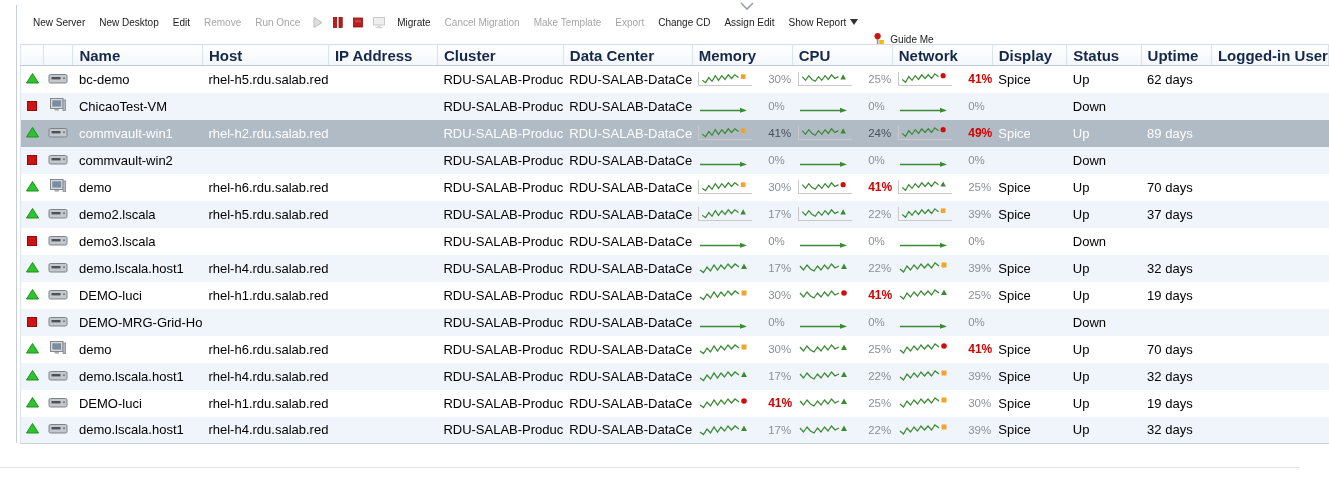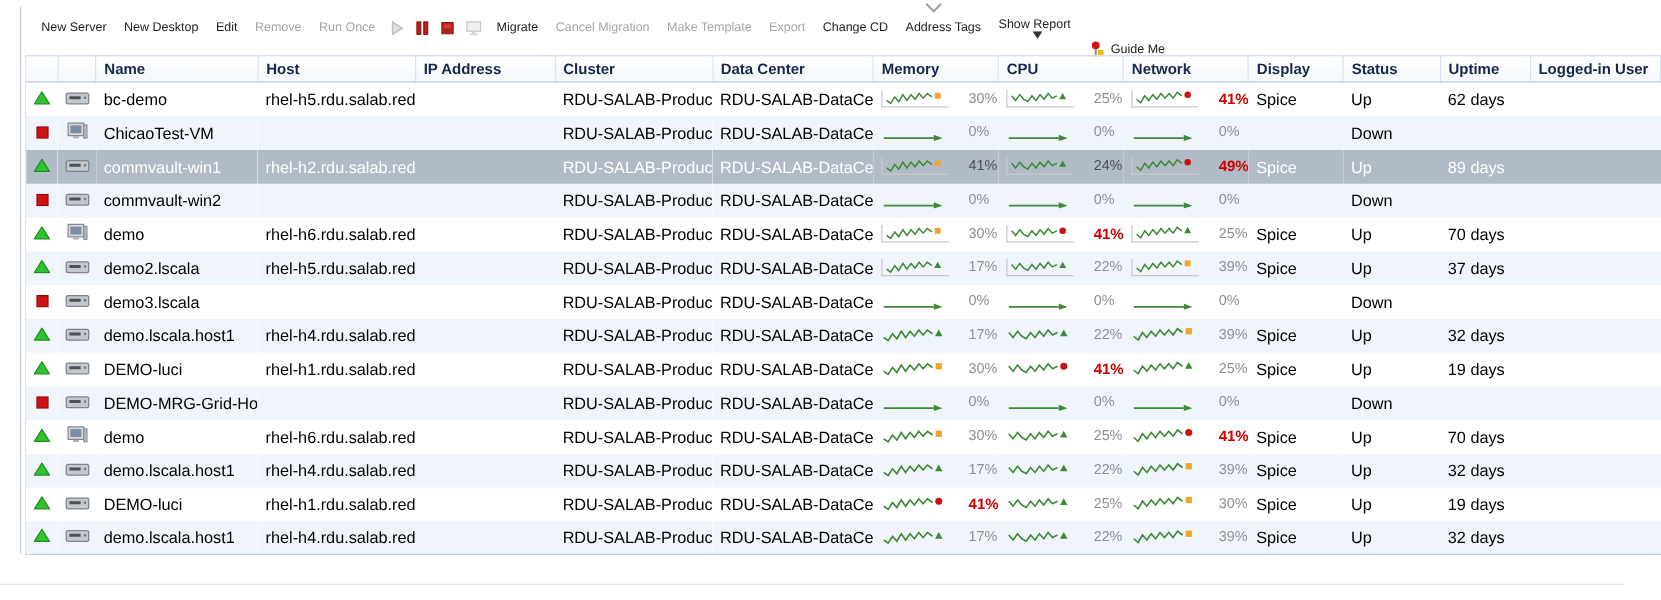--- a/index.html
+++ b/index.html
@@ -19,21 +19,21 @@
   .ticon { padding:3px 4px; display:flex; align-items:center; cursor:pointer; }
   .ticon.disabled { cursor:default; }
   .caret { display:inline-block; margin-left:4px; }
   .guide-wrap { display:flex; align-items:center; gap:4px; padding:3px 6px; cursor:pointer;margin-top:35px; }
 
   
   .grid-wrap { position:absolute; left:20px; top:44px; }
   table { border-collapse:collapse; table-layout:fixed; border-top:1px solid #d6dfe9;
           border-left:1px solid #dde6f0; }
   th { height:21px; background:linear-gradient(#ffffff,#f3f7fb); border-bottom:1px solid #bfc9d5;
-       border-right:1px solid #d9e3ef; font-size:12px; font-weight:bold; color:#15284b;
+       border-right:1px solid #d9e3ef; font-size:15px; font-weight:bold; color:#15284b;
        text-align:left; padding:0 0 0 6px; cursor:pointer; white-space:nowrap; overflow:hidden; }
   td { height:27px; font-size:13px; color:#000; padding:0 0 0 6px; white-space:nowrap;
        overflow:hidden; vertical-align:middle; }
   tr.stripe td { background:#eff5fa; }
   tr.selected td { background:#b1bbc6; color:#ffffff; }
   tr { cursor:pointer; }
   td.icon-cell { padding-left:0; text-align:center; }
   table { border-bottom:1px solid #c9d2da; }
 
   
@@ -84,23 +84,23 @@
       <rect x="5.5" y="9.5" width="3" height="1.5" fill="#d5d5d5"></rect>
       <rect x="3.5" y="11" width="7" height="1.2" fill="#d5d5d5"></rect>
     </svg>
   </span>
 
   <span class="tbtn">Migrate</span>
   <span class="tbtn disabled">Cancel Migration</span>
   <span class="tbtn disabled">Make Template</span>
   <span class="tbtn disabled">Export</span>
   <span class="tbtn">Change CD</span>
-  <span class="tbtn">Address Tags</span>
-
-  <span class="tbtn" style="display:flex;align-items:center;flex-direction:column;">
+  <span class="tbtn">Assign Edit</span>
+
+  <span class="tbtn" style="display:flex;align-items:center;">
     <span>Show Report</span>
     <svg class="caret" width="8" height="6" viewBox="0 0 8 6">
         <polygon points="0,0 8,0 4,6" fill="#333"></polygon>
       </svg>
   </span>
 
   <span class="guide-wrap">
     <svg width="15" height="16" viewBox="0 0 15 16">
       <rect x="2" y="13.2" width="9" height="1.6" fill="#a6aab0"></rect>
       <rect x="5.8" y="4" width="1.6" height="9.5" fill="#8d9298"></rect>

